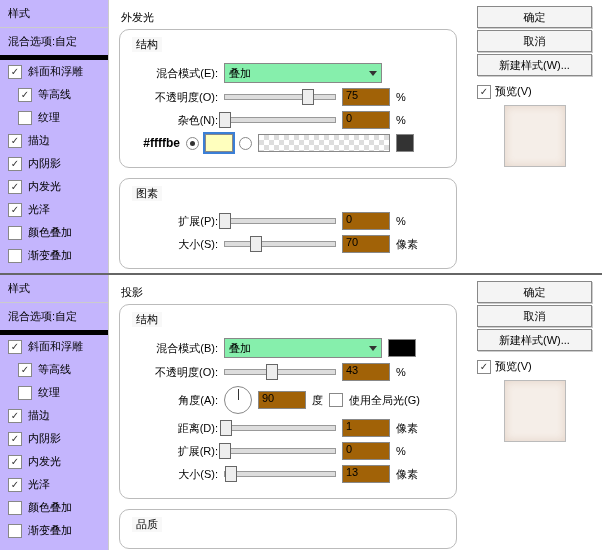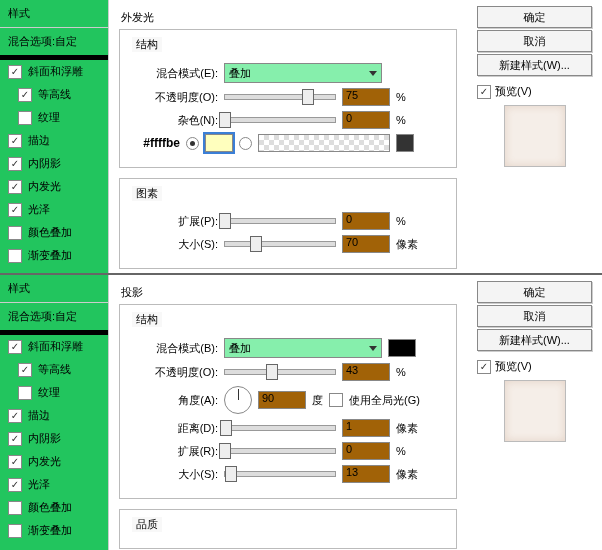--- a/index.html
+++ b/index.html
@@ -1,26 +1,26 @@
 <!DOCTYPE html>
 <html><head>
 <meta charset="utf-8">
 <style>
 body{margin:0;font-family:'Microsoft YaHei',SimSun,sans-serif;font-size:11px;background:#fff;width:602px}
 .dialog{display:flex;border-bottom:2px solid #666}
-.sidebar{width:108px;border-right:1px solid #ccc;background:#22c55e}
+.sidebar{width:108px;border-right:1px solid #ccc;background:#c4b5fd}
 .sidebar-header{padding:6px 8px;font-weight:normal;border-bottom:1px solid #ccc}
 .option-summary{padding:6px 8px;border-bottom:5px solid #000000}
 .style-item{display:flex;align-items:center;padding:4px 8px;gap:6px}
 .style-item.indent{padding-left:18px}
 .cb{width:12px;height:12px;border:1px solid #888;background:#fff;display:inline-flex;align-items:center;justify-content:center;font-size:10px}
 .cb.checked::before{content:"✓";color:#333}
 .main{flex:1;padding:4px 10px}
 .section-title{padding:4px 2px;margin-top:2px}
-.fieldset{border:1px solid #bbb;border-radius:0;padding:8px 10px 10px}
+.fieldset{border:1px solid #bbb;border-radius:10px;padding:8px 10px 10px}
 .fieldset-label{font-size:11px;color:#000;margin:-14px 0 6px 2px;background:#f8f8f8;display:inline-block;padding:0 4px}
 .row{display:flex;align-items:center;margin:5px 0;gap:6px}
 .lbl{width:88px;text-align:right}
 .select{border:1px solid #888;height:18px;display:flex;align-items:center;padding:0 4px;background:#86efac;position:relative;min-width:60px}
 .select.wide{flex:1;max-width:148px}
 .select::after{content:"";position:absolute;right:4px;top:7px;border-left:4px solid transparent;border-right:4px solid transparent;border-top:5px solid #333}
 .slider{flex:1;height:4px;background:#ddd;border:1px solid #999;position:relative;max-width:110px}
 .slider-thumb{position:absolute;width:10px;height:14px;background:#eee;border:1px solid #666;top:-6px;transform:translateX(-50%)}
 .num-input{width:40px;height:16px;border:1px solid #888;background:#a16207;padding:0 3px;text-align:left}
 .unit{min-width:30px}

